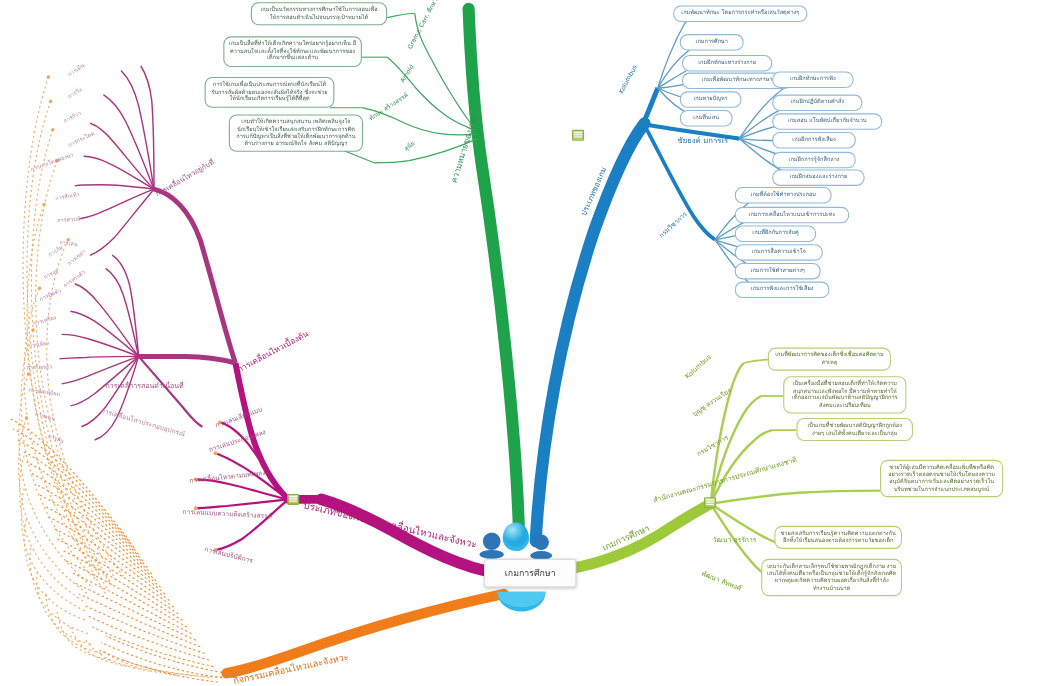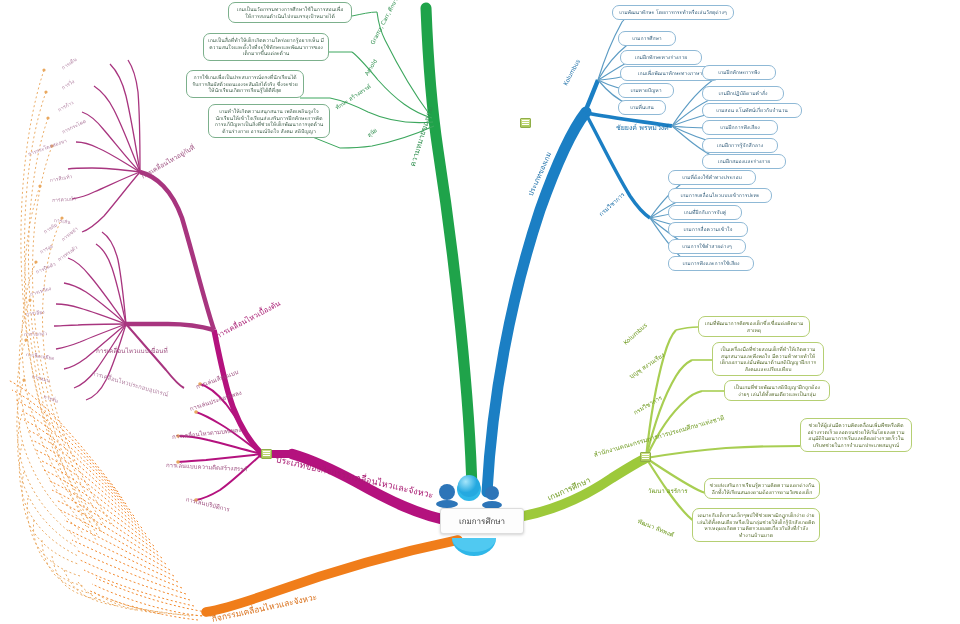--- a/index.html
+++ b/index.html
@@ -239,21 +239,21 @@
   <div class="card green" style="left:203px;top:33px;width:126px;">เกมเป็นสื่อที่ทำให้เด็กเกิดความใคร่อยากรู้อยากเห็น มีความสนใจและตั้งใจที่จะใช้ทักษะและพัฒนาการของเด็กมากขึ้นแต่ละด้าน</div>
   <div class="card green" style="left:186px;top:70px;width:118px;">การใช้เกมเพื่อเป็นประสบการณ์ตรงที่นักเรียนได้รับการสัมผัสด้วยตนเองจะสัมผัสได้จริง ซึ่งจะช่วยให้นักเรียนเกิดการเรียนรู้ได้ดีที่สุด</div>
   <div class="card green" style="left:208px;top:104px;width:122px;">เกมทำให้เกิดความสนุกสนาน เพลิดเพลินจูงใจนักเรียนให้เข้าใจเรียนส่งเสริมการฝึกทักษะการคิดการแก้ปัญหาเป็นสิ่งที่ช่วยให้เด็กพัฒนาการจุดด้านด้านร่างกาย อารมณ์จิตใจ สังคม สติปัญญา</div>
 
   <div class="lbl blue" style="left:530px;top:190px;font-size:7px;transform:rotate(-66deg);">ประเภทของเกม</div>
   <div class="noteicon" style="left:520px;top:118px;">
       <i></i>
     </div>
 
   <div class="lbl blue" style="left:565px;top:82px;font-size:5.8px;transform:rotate(-62deg);">Kolumbus</div>
-  <div class="lbl blue" style="left:616px;top:122px;font-size:7px;">ชัยยงค์ พรหมวงศ์</div>
+  <div class="lbl blue" style="left:616px;top:122px;font-size:7px;">ชัยยงค์ มการเร์</div>
   <div class="lbl blue" style="left:600px;top:210px;font-size:6px;transform:rotate(-42deg);">กรมวิชาการ</div>
 
   <div class="card blue" style="left:612px;top:5px;width:122px;">เกมพัฒนาทักษะ โดยการกระทำหรือเล่นวัสดุต่างๆ</div>
   <div class="card blue" style="left:618px;top:31px;width:58px;">เกมการศึกษา</div>
   <div class="card blue" style="left:620px;top:50px;width:82px;">เกมฝึกทักษะทางร่างกาย</div>
   <div class="card blue" style="left:620px;top:66px;width:100px;">เกมเพื่อพัฒนาทักษะทางภาษา</div>
   <div class="card blue" style="left:618px;top:83px;width:56px;">เกมทายปัญหา</div>
   <div class="card blue" style="left:618px;top:100px;width:48px;">เกมที่นเสน</div>
 
   <div class="card blue" style="left:702px;top:65px;width:74px;">เกมฝึกทักษะการฟัง</div>
@@ -295,21 +295,21 @@
     </div>
 
   <div class="lbl lmag" style="left:196px;top:382px;font-size:6px;transform:rotate(-20deg);">การเล่นเลียนแบบ</div>
   <div class="lbl lmag" style="left:190px;top:404px;font-size:6px;transform:rotate(-18deg);">การเล่นประกอบเพลง</div>
   <div class="lbl lmag" style="left:172px;top:432px;font-size:6px;transform:rotate(-6deg);">การเคลื่อนไหวตามบทเพลง</div>
   <div class="lbl lmag" style="left:166px;top:460px;font-size:6px;transform:rotate(3deg);">การเล่นแบบความคิดสร้างสรรค์</div>
   <div class="lbl lmag" style="left:186px;top:494px;font-size:6px;transform:rotate(14deg);">การเล่นปริบัติการ</div>
 
   <div class="lbl mag" style="left:216px;top:330px;font-size:7.4px;transform:rotate(-28deg);">การเคลื่อนไหวเบื้องต้น</div>
   <div class="lbl lmag" style="left:142px;top:172px;font-size:6.4px;transform:rotate(-30deg);">การเคลื่อนไหวอยู่กับที่</div>
-  <div class="lbl lmag" style="left:96px;top:346px;font-size:6.4px;">การเคลื่อนไหวแบบเขื่อนที่</div>
+  <div class="lbl lmag" style="left:96px;top:346px;font-size:6.4px;">การเคลื่การสอนดำเนื่อนที่</div>
   <div class="lbl pale" style="left:92px;top:368px;font-size:6px;transform:rotate(16deg);">การเคลื่อนไหวประกอบอุปกรณ์</div>
 
   <div class="lbl pale" style="left:62px;top:64px;font-size:5px;transform:rotate(-34deg);">การเดิน</div>
   <div class="lbl pale" style="left:62px;top:84px;font-size:5px;transform:rotate(-32deg);">การวิ่ง</div>
   <div class="lbl pale" style="left:58px;top:106px;font-size:5px;transform:rotate(-28deg);">การก้าว</div>
   <div class="lbl pale" style="left:62px;top:128px;font-size:5px;transform:rotate(-26deg);">การกระโดด</div>
   <div class="lbl pale" style="left:28px;top:150px;font-size:5px;transform:rotate(-20deg);">การกระโดดสองขา</div>
   <div class="lbl pale" style="left:50px;top:176px;font-size:5px;transform:rotate(-10deg);">การสืบเท้า</div>
   <div class="lbl pale" style="left:52px;top:196px;font-size:5px;transform:rotate(-4deg);">การควบม้า</div>
   <div class="lbl pale" style="left:54px;top:216px;font-size:5px;transform:rotate(6deg);">การเล่น</div>

